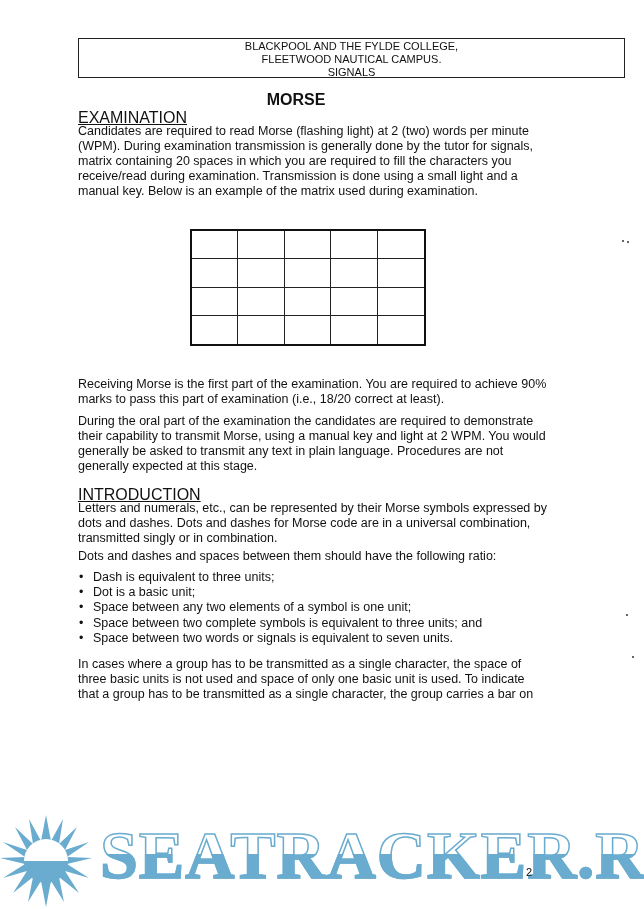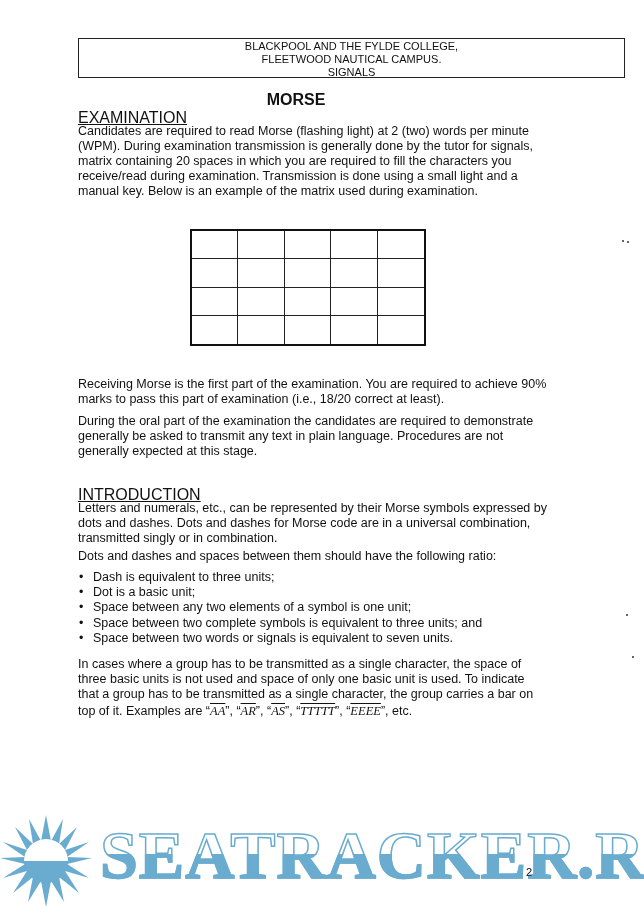--- a/index.html
+++ b/index.html
@@ -98,20 +98,21 @@
   <div class="cell last-row last-col"></div>
 </div>
 
 <div class="para" style="top:377px">
   <span class="ln">Receiving Morse is the first part of the examination. You are required to achieve 90%</span>
   <span class="ln">marks to pass this part of examination (i.e., 18/20 correct at least).</span>
 </div>
 
 <div class="para" style="top:414px">
   <span class="ln">During the oral part of the examination the candidates are required to demonstrate</span>
+  <span class="ln">their capability to transmit Morse, using a manual key and light at 2 WPM. You would</span>
   <span class="ln">generally be asked to transmit any text in plain language. Procedures are not</span>
   <span class="ln">generally expected at this stage.</span>
 </div>
 
 <div class="section-heading" style="top:486px">INTRODUCTION</div>
 <div class="para" style="top:501px">
   <span class="ln">Letters and numerals, etc., can be represented by their Morse symbols expressed by</span>
   <span class="ln">dots and dashes. Dots and dashes for Morse code are in a universal combination,</span>
   <span class="ln">transmitted singly or in combination.</span>
 </div>
@@ -123,21 +124,20 @@
   <li>Dot is a basic unit;</li>
   <li>Space between any two elements of a symbol is one unit;</li>
   <li>Space between two complete symbols is equivalent to three units; and</li>
   <li>Space between two words or signals is equivalent to seven units.</li>
 </ul>
 
 <div class="para" style="top:657px">
   <span class="ln">In cases where a group has to be transmitted as a single character, the space of</span>
   <span class="ln">three basic units is not used and space of only one basic unit is used.  To indicate</span>
   <span class="ln">that a group has to be transmitted as a single character, the group carries a bar on</span>
-  <span class="ln" style="margin-top:2px"><span>top of it. Examples are </span>“<span class="ov">AA</span>”, “<span class="ov">AR</span>”, “<span class="ov">AS</span>”, “<span class="ov">TTTTT</span>”, “<span class="ov">EEEE</span>”<span>, etc.</span></span>
 </div>
 
 <div class="mark" style="left:622px;top:240px"></div>
 <div class="mark" style="left:627px;top:241px"></div>
 <div class="mark" style="left:626px;top:614px"></div>
 <div class="mark" style="left:632px;top:656px"></div>
 
 <svg class="watermark" viewBox="0 0 644 97" width="644" height="97" style="left:0;top:812px">
   <defs>
     <clipPath id="topHalf">

